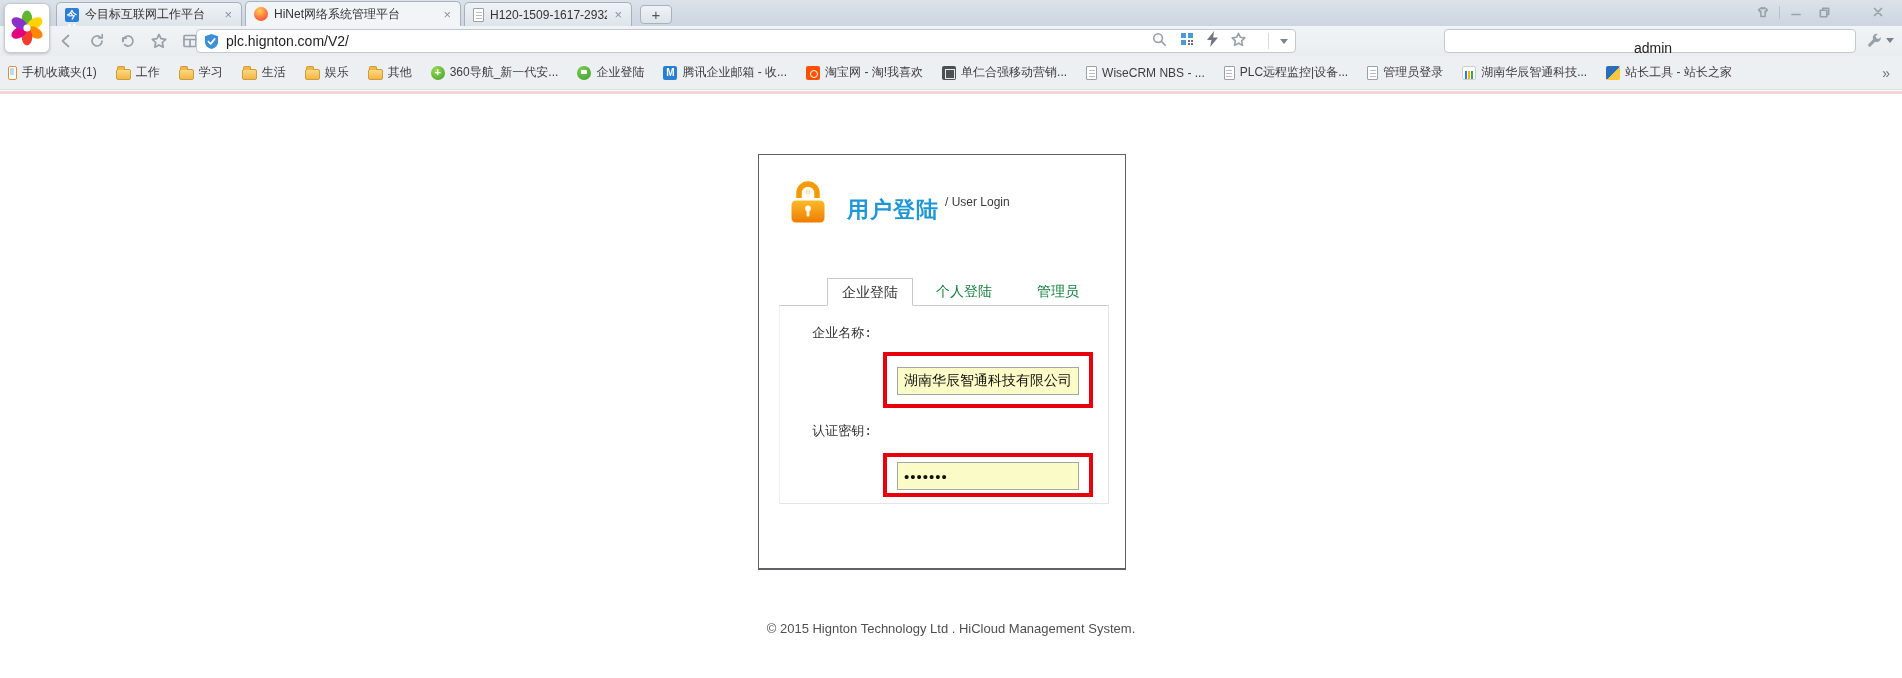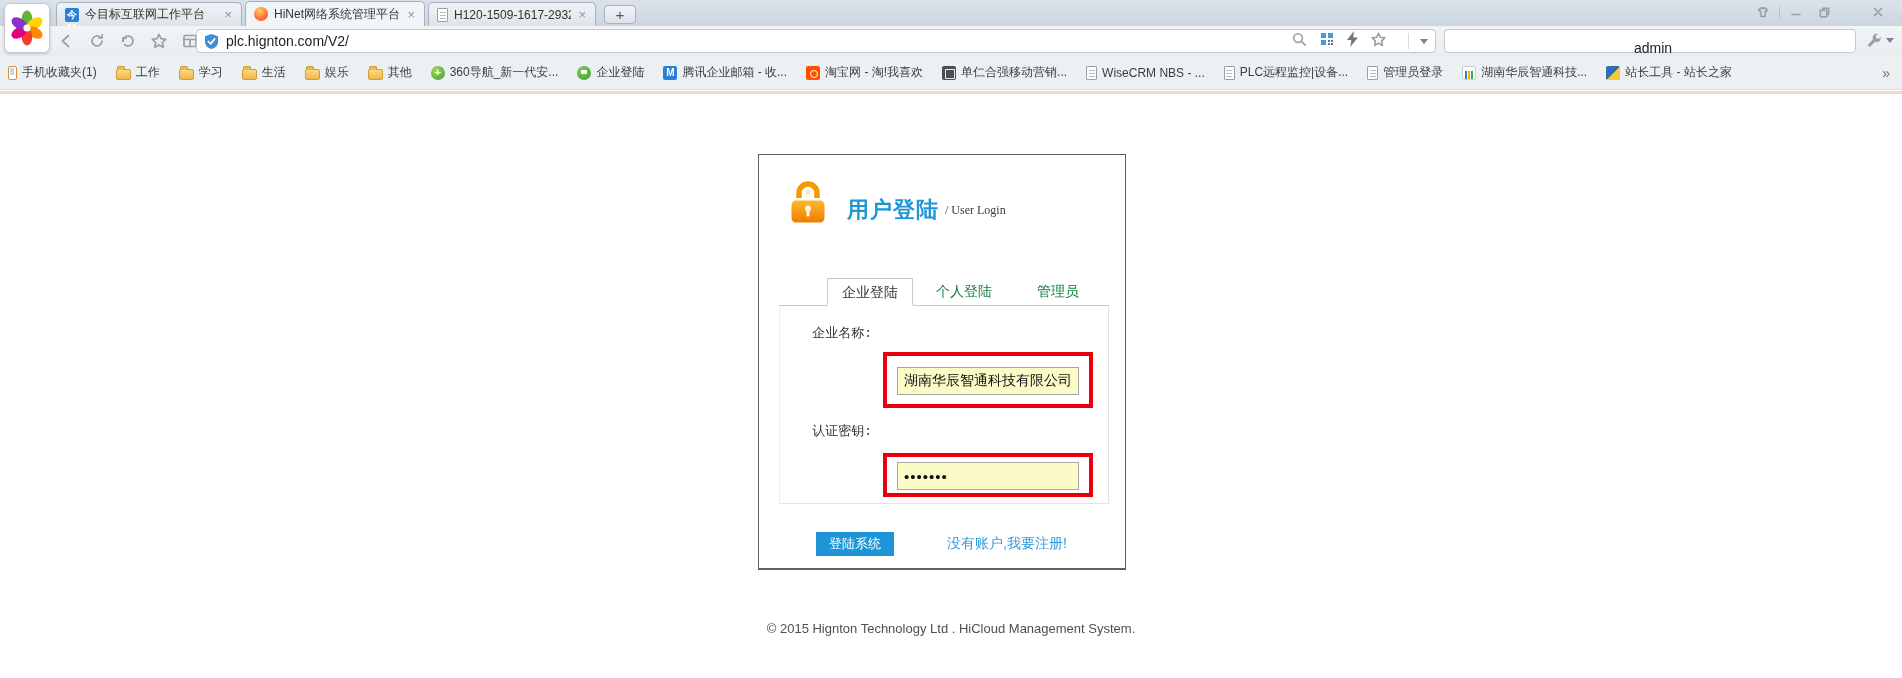--- a/index.html
+++ b/index.html
@@ -13,35 +13,35 @@
   .logo-card { position:absolute; left:4px; top:3px; width:46px; height:50px; background:#fff;
                border:1px solid #c6ccd2; border-radius:6px; z-index:20; display:flex;
                align-items:center; justify-content:center; box-shadow:0 1px 3px rgba(0,0,0,.18); }
   .tabs { position:absolute; left:56px; top:2px; height:24px; display:flex; align-items:flex-end; }
   .tab { height:24px; display:flex; align-items:center; gap:6px; padding:0 8px;
          border:1px solid #a7b2be; border-bottom:none; border-radius:5px 5px 0 0;
          background:linear-gradient(#eff3f7,#dde4ea); margin-right:3px; font-size:12px; color:#333; cursor:default; }
   .tab.active { background:#f2f5f8; height:25px; }
   .tab-title { flex:1; white-space:nowrap; overflow:hidden; text-overflow:clip; }
   .tab-close { color:#8a929b; font-size:13px; line-height:1; padding:0 1px; }
-  .t1 { width:186px; } .t2 { width:180px; } .t3 { width:168px; }
+  .t1 { width:186px; } .t2 { width:216px; } .t3 { width:168px; }
   .newtab { width:32px; height:19px; margin-left:5px; margin-bottom:2px; border:1px solid #a7b2be;
             border-radius:4px; background:linear-gradient(#eff3f7,#dde4ea); text-align:center;
             line-height:17px; color:#555; font-size:15px; }
   .win-controls { position:absolute; right:10px; top:3px; height:18px; display:flex; align-items:center; }
   .wc { width:28px; height:17px; display:flex; align-items:center; justify-content:center; }
   .wc-sep { width:1px; height:13px; background:#b9c2cb; margin:0 2px; }
   .wc.close-btn { margin-left:26px; }
 
   
   .toolbar { position:absolute; left:0; top:26px; width:100%; height:30px;
              background:linear-gradient(#f1f4f7,#e9edf0); }
   .nav-icons { position:absolute; left:56px; top:0; height:30px; display:flex; align-items:center; gap:11px; }
   .nav-btn { width:20px; height:20px; display:flex; align-items:center; justify-content:center; }
-  .address-bar { position:absolute; left:196px; top:3px; width:1240px; height:24px; background:#fff;
+  .address-bar { position:absolute; left:196px; top:3px; width:1100px; height:24px; background:#fff;
                  border:1px solid #c2c9d1; border-radius:4px; display:flex; align-items:center; padding:0 7px; }
   .url-text { flex:1; margin-left:7px; font-size:14px; color:#1f1f1f; white-space:nowrap; }
   .addr-icons { display:flex; align-items:center; gap:11px; }
   .addr-sep { width:1px; height:16px; background:#d7dbdf; margin-left:10px; }
   .caret { width:0; height:0; border-left:4px solid transparent; border-right:4px solid transparent;
            border-top:5px solid #7c838b; }
   .search-bar { position:absolute; left:1444px; top:3px; width:412px; height:24px; background:#fff;
                 border:1px solid #c2c9d1; border-radius:4px; display:flex; align-items:center; padding:0 8px;flex-direction:column; }
   .q-logo { width:15px; height:15px; border-radius:50%;
             background:conic-gradient(#f23c30,#ff8800,#ffd400,#62b531,#2a8ee4,#e5007d,#f23c30); position:relative; }
@@ -89,21 +89,21 @@
   .bm-overflow { margin-left:auto; color:#6b7075; font-size:14px; padding-right:4px; }
 
   .pink-line { position:absolute; left:0; top:91px; width:100%; height:3px; background:#f4d5d5; }
 
   
   .page { position:absolute; left:0; top:94px; width:100%; height:584px; background:#fff; }
 
   .login-box { position:absolute; left:758px; top:60px; width:368px; height:416px; background:#fff;
                border:1px solid #5f6164; border-bottom-width:2px; }
   .lock-icon { position:absolute; left:26px; top:20px; }
-  .login-title-row { position:absolute; left:88px; top:40px; display:flex; align-items:center;font-family:Liberation Serif, serif; }
+  .login-title-row { position:absolute; left:88px; top:40px; display:flex; align-items:flex-start; }
   .login-title { font-size:22px; font-weight:bold; color:#1d96d5; letter-spacing:1px; }
   .login-subtitle { font-size:12px; color:#3a3a3a; margin-left:6px; }
 
   .lg-tabs { position:absolute; left:20px; top:123px; width:330px; display:flex;padding-left:48px; }
   .lg-tab { width:86px; height:28px; line-height:27px; text-align:center; font-size:14px; cursor:default; }
   .lg-tab.active { background:#fff; border:1px solid #c6cacd; border-bottom:1px solid #fff; color:#333;
                    position:relative; z-index:2; margin-bottom:-1px; }
   .lg-tab.inactive { color:#15803d; }
   .lg-gap { width:8px; }
 
@@ -397,22 +397,18 @@
         <div class="fld-label lbl-1">企业名称:</div>
         <div class="red-wrap rw-1">
           <input class="lg-input" type="text" value="湖南华辰智通科技有限公司" style="">
         </div>
         <div class="fld-label lbl-2">认证密钥:</div>
         <div class="red-wrap rw-2">
           <input class="lg-input pwd" type="text" value="•••••••" style="">
         </div>
       </div>
 
-      <div class="login-actions">
-        <button class="login-btn">登陆系统</button>
-        <a class="register-link" href="#">没有账户,我要注册!</a>
-      </div>
     </div>
 
     <div class="footer">© 2015 Hignton Technology Ltd . HiCloud Management System.</div>
   </div>
 
 </div>
 
 </body></html>

